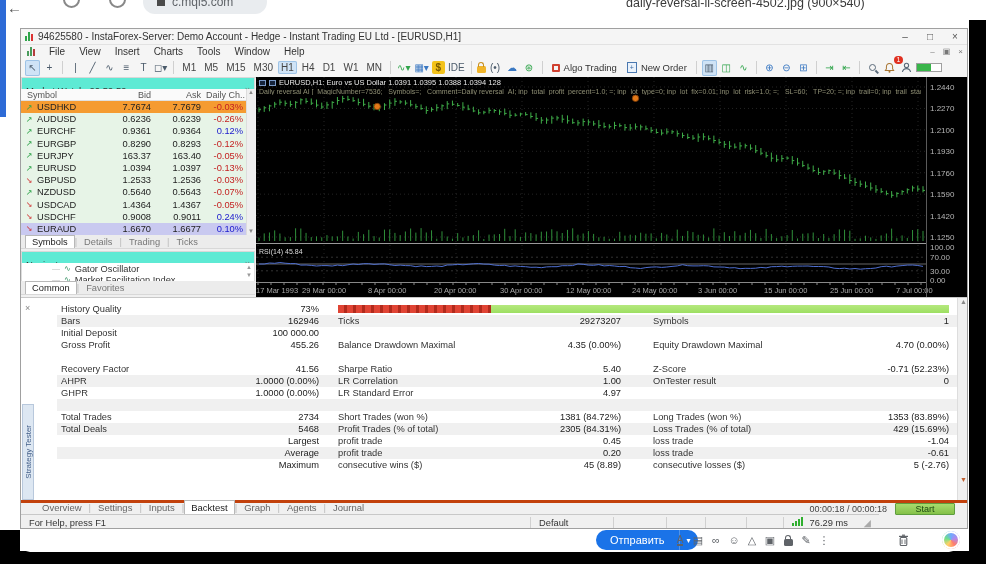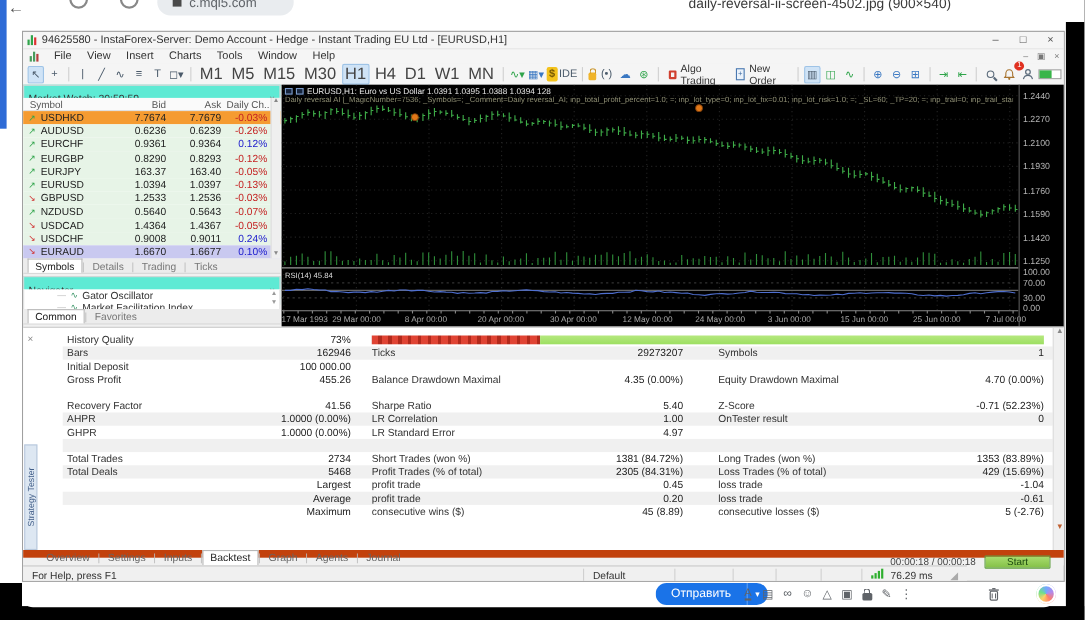--- a/index.html
+++ b/index.html
@@ -25,21 +25,21 @@
 .mt5logo i:nth-child(1){height:5px}.mt5logo i:nth-child(2){height:9px}.mt5logo i:nth-child(3){height:7px;background:#d33}
 #titlebar .t-txt{font-size:10px;color:#333;flex:1;white-space:nowrap;overflow:hidden}
 .wbtn{width:20px;text-align:center;color:#555;font-size:10px}
 #menubar{position:absolute;left:0;top:16px;width:948px;height:13px;display:flex;align-items:center;gap:14px;padding:0 6px;background:#f5f5f5;font-size:10px;color:#333}
 #menubar .mdi{margin-left:auto;display:flex;gap:8px;color:#777;font-size:8px}
 #toolbar{position:absolute;left:0;top:29px;width:948px;height:20px;display:flex;align-items:center;gap:2px;padding:0 4px;background:#f5f5f5;border-bottom:1px solid #d5d5d5}
 .tb{height:16px;min-width:15px;display:flex;align-items:center;justify-content:center;font-size:10px;color:#4a5a6a;border-radius:2px;padding:0 1px}
 .tb.sel{background:#cfe3f6;box-shadow:inset 0 0 0 1px #9ec3e6}
 .tb.grn{color:#2fa44a}.tb.blu{color:#3a78c2}
 .tb-sep{width:1px;height:13px;background:#d0d0d0;margin:0 3px}
-.tf{font-size:15px;color:#444;padding:1px 3px;border-radius:2px}
+.tf{font-size:10px;color:#444;padding:1px 3px;border-radius:2px}
 .tf.sel{background:#cfe3f6;box-shadow:inset 0 0 0 1px #9ec3e6}
 .tb-lbl{font-size:9.5px;color:#333;display:flex;align-items:center;gap:4px;padding:0 4px;height:16px}
 .algosq{width:8px;height:8px;border:2px solid #d04030;border-radius:1px}
 .no-ic{width:10px;height:11px;border:1px solid #4a78b0;background:#eaf2fb;font-size:7px;color:#3a68a0;display:flex;align-items:center;justify-content:center}
 .dollar{width:13px;height:13px;background:#f3c21b;color:#7a5a00;font-weight:bold;font-size:10px;display:flex;align-items:center;justify-content:center;border-radius:2px}
 .css-lock{width:9px;height:7px;background:#f0b429;border-radius:1.5px;position:relative;margin-top:4px}
 .css-lock:before{content:"";position:absolute;top:-4px;left:1.5px;width:4px;height:4px;border:1.5px solid #c89020;border-bottom:none;border-radius:3px 3px 0 0}
 .css-lock.gray{background:#5f6368}.css-lock.gray:before{border-color:#5f6368}
 .magnifier{width:7px;height:7px;border:1.5px solid #5a6a7a;border-radius:50%;position:relative}
 .magnifier:after{content:"";position:absolute;left:5px;top:6px;width:4px;height:1.5px;background:#5a6a7a;transform:rotate(45deg)}
@@ -95,21 +95,21 @@
 .t-v{text-align:right;white-space:nowrap}.t-v3{padding-right:8px}
 .qwrap{grid-column:3/7;display:flex;height:8px;margin:0 8px 0 19px}
 .qred{width:25%;background:repeating-linear-gradient(90deg,#e04434 0 6px,#b22a1c 6px 9px)}
 .qgrn{flex:1;background:linear-gradient(#b5e87e,#9ddf62)}
 #t-scroll{position:absolute;right:0;top:0;width:12px;height:203px;background:#f0f0f0;border-left:1px solid #ddd;font-size:7px;color:#888;text-align:center}
 #t-scroll .dn{position:absolute;bottom:18px;left:0;right:0;color:#c06030}
 .vertical-tab{position:absolute;left:1px;top:375px;width:12px;height:96px;background:#dde7f2;border:1px solid #b8c8dc;
   display:flex;align-items:center;justify-content:center}
 .vertical-tab span{writing-mode:vertical-rl;transform:rotate(180deg);font-size:8px;color:#44608a;white-space:nowrap}
 
-#tester-tabs{position:absolute;left:0;top:471px;width:948px;height:14px;background:#f0f0f0;border-top:7px solid #c2410c;display:flex;align-items:flex-end;padding:0 14px;font-size:9.5px;color:#666}
+#tester-tabs{position:absolute;left:0;top:471px;width:948px;height:14px;background:#f0f0f0;border-top:3px solid #c2410c;display:flex;align-items:flex-end;padding:0 14px;font-size:9.5px;color:#666}
 #tester-tabs .spacer{flex:1}
 .timer{font-size:9px;color:#444;margin-right:8px;align-self:center}
 .start-btn{width:60px;height:12px;background:linear-gradient(#a8dc6e,#84c148);border:1px solid #5e9e3e;color:#1d4a10;font-size:9px;display:flex;align-items:center;justify-content:center;border-radius:1px;align-self:center}
 #statusbar{position:absolute;left:0;top:485px;width:858px;height:16px;background:#f0f0f0;border-top:1px solid #c8c8c8;display:flex;align-items:center;font-size:9.3px;color:#333}
 .sb-div{width:1px;height:12px;background:#d0d0d0}
 .sb-cell{padding:0 8px;white-space:nowrap}
 .signal{display:inline-flex;align-items:flex-end;gap:1px;margin-right:4px}
 .signal i{display:block;width:2px;background:#2faf2f}
 
 #compose{position:absolute;left:20px;top:529px;width:939px;height:23px;background:#fff;border-radius:0 0 10px 10px}

